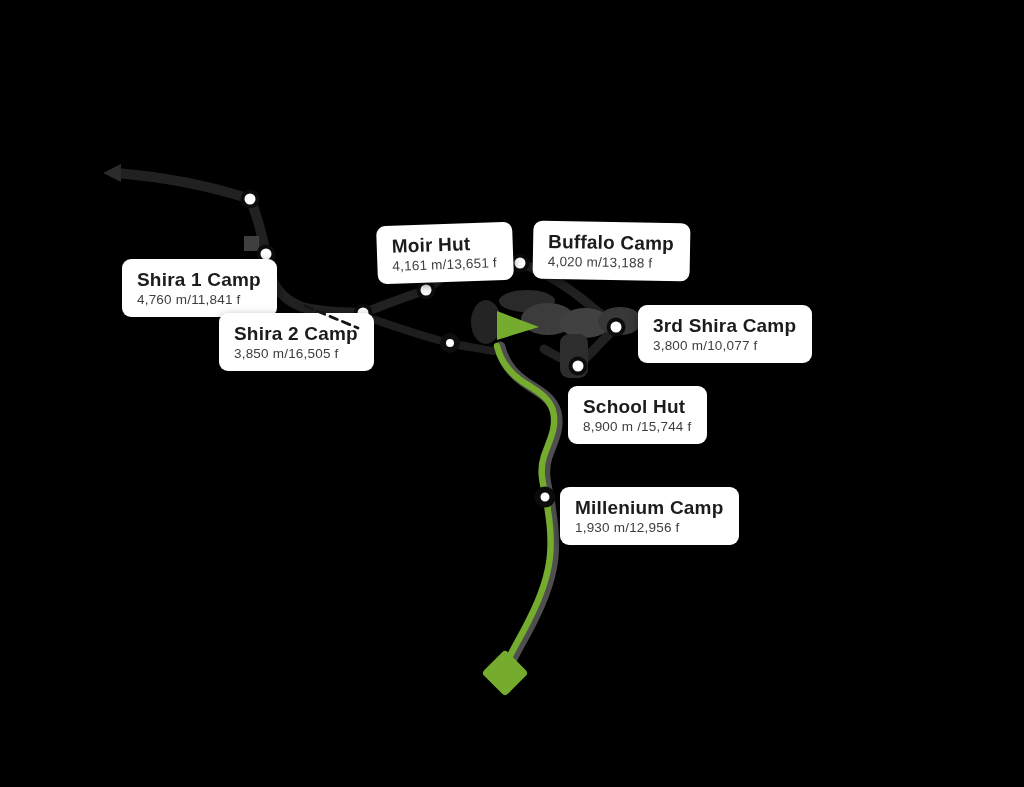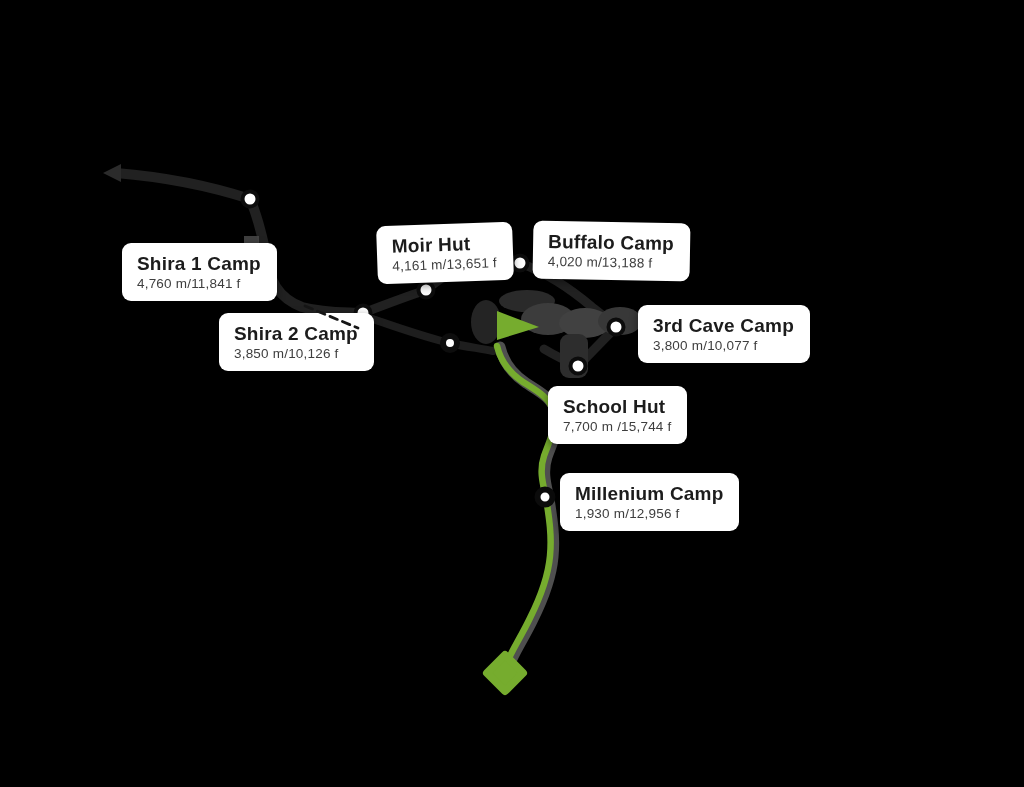--- a/index.html
+++ b/index.html
@@ -55,45 +55,45 @@
     <circle cx="363" cy="313" r="7.5" fill="#ffffff" stroke="#0c0c0c" stroke-width="4"></circle>
     <circle cx="426" cy="290" r="7.5" fill="#ffffff" stroke="#0c0c0c" stroke-width="4"></circle>
     <circle cx="520" cy="263" r="7.5" fill="#ffffff" stroke="#0c0c0c" stroke-width="4"></circle>
     <circle cx="616" cy="327" r="7.5" fill="#ffffff" stroke="#0c0c0c" stroke-width="4"></circle>
     <circle cx="578" cy="366" r="7.5" fill="#ffffff" stroke="#0c0c0c" stroke-width="4"></circle>
     <circle cx="450" cy="343" r="7" fill="#ffffff" stroke="#0d0d0d" stroke-width="6"></circle>
     <circle cx="545" cy="497" r="7.5" fill="#ffffff" stroke="#0b0b0b" stroke-width="6"></circle>
   </svg>
 
   <div id="label-layer">
-    <div class="wp-label" style="left:122px;top:243px">
+    <div class="wp-label" style="left:122px;top:259px">
       <div class="wp-title">Shira 1 Camp</div>
       <div class="wp-sub">4,760 m/11,841 f</div>
     </div>
     <div class="wp-label" style="left:219px;top:313px">
       <div class="wp-title">Shira 2 Camp</div>
-      <div class="wp-sub">3,850 m/10,126 f</div>
+      <div class="wp-sub">3,850 m/16,505 f</div>
     </div>
     <div class="wp-label tilt-ccw" style="left:377px;top:224px">
       <div class="wp-title">Moir Hut</div>
       <div class="wp-sub">4,161 m/13,651 f</div>
     </div>
     <div class="wp-label tilt-cw" style="left:533px;top:222px">
       <div class="wp-title">Buffalo Camp</div>
       <div class="wp-sub">4,020 m/13,188 f</div>
     </div>
     <div class="wp-label" style="left:638px;top:305px">
-      <div class="wp-title">3rd Cave Camp</div>
+      <div class="wp-title">3rd Shira Camp</div>
       <div class="wp-sub">3,800 m/10,077 f</div>
     </div>
-    <div class="wp-label" style="left:548px;top:386px">
+    <div class="wp-label" style="left:568px;top:386px">
       <div class="wp-title">School Hut</div>
-      <div class="wp-sub">7,700 m /15,744 f</div>
+      <div class="wp-sub">8,900 m /15,744 f</div>
     </div>
-    <div class="wp-label" style="left:560px;top:473px">
+    <div class="wp-label" style="left:560px;top:487px">
       <div class="wp-title">Millenium Camp</div>
       <div class="wp-sub">1,930 m/12,956 f</div>
     </div>
   </div>
 
   <svg id="overlay-layer" width="1024" height="787" viewBox="0 0 1024 787">
     <line x1="305" y1="306" x2="358" y2="328" stroke="#151515" stroke-width="2.8" stroke-dasharray="8 5.5" stroke-linecap="round"></line>
   </svg>
 
 </div>

